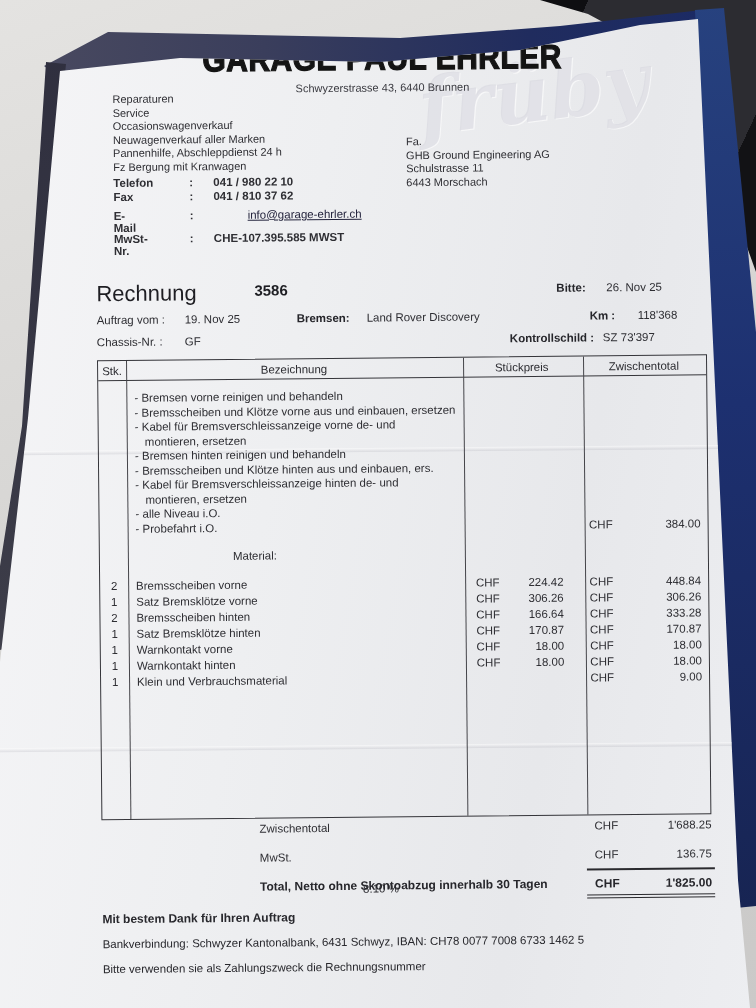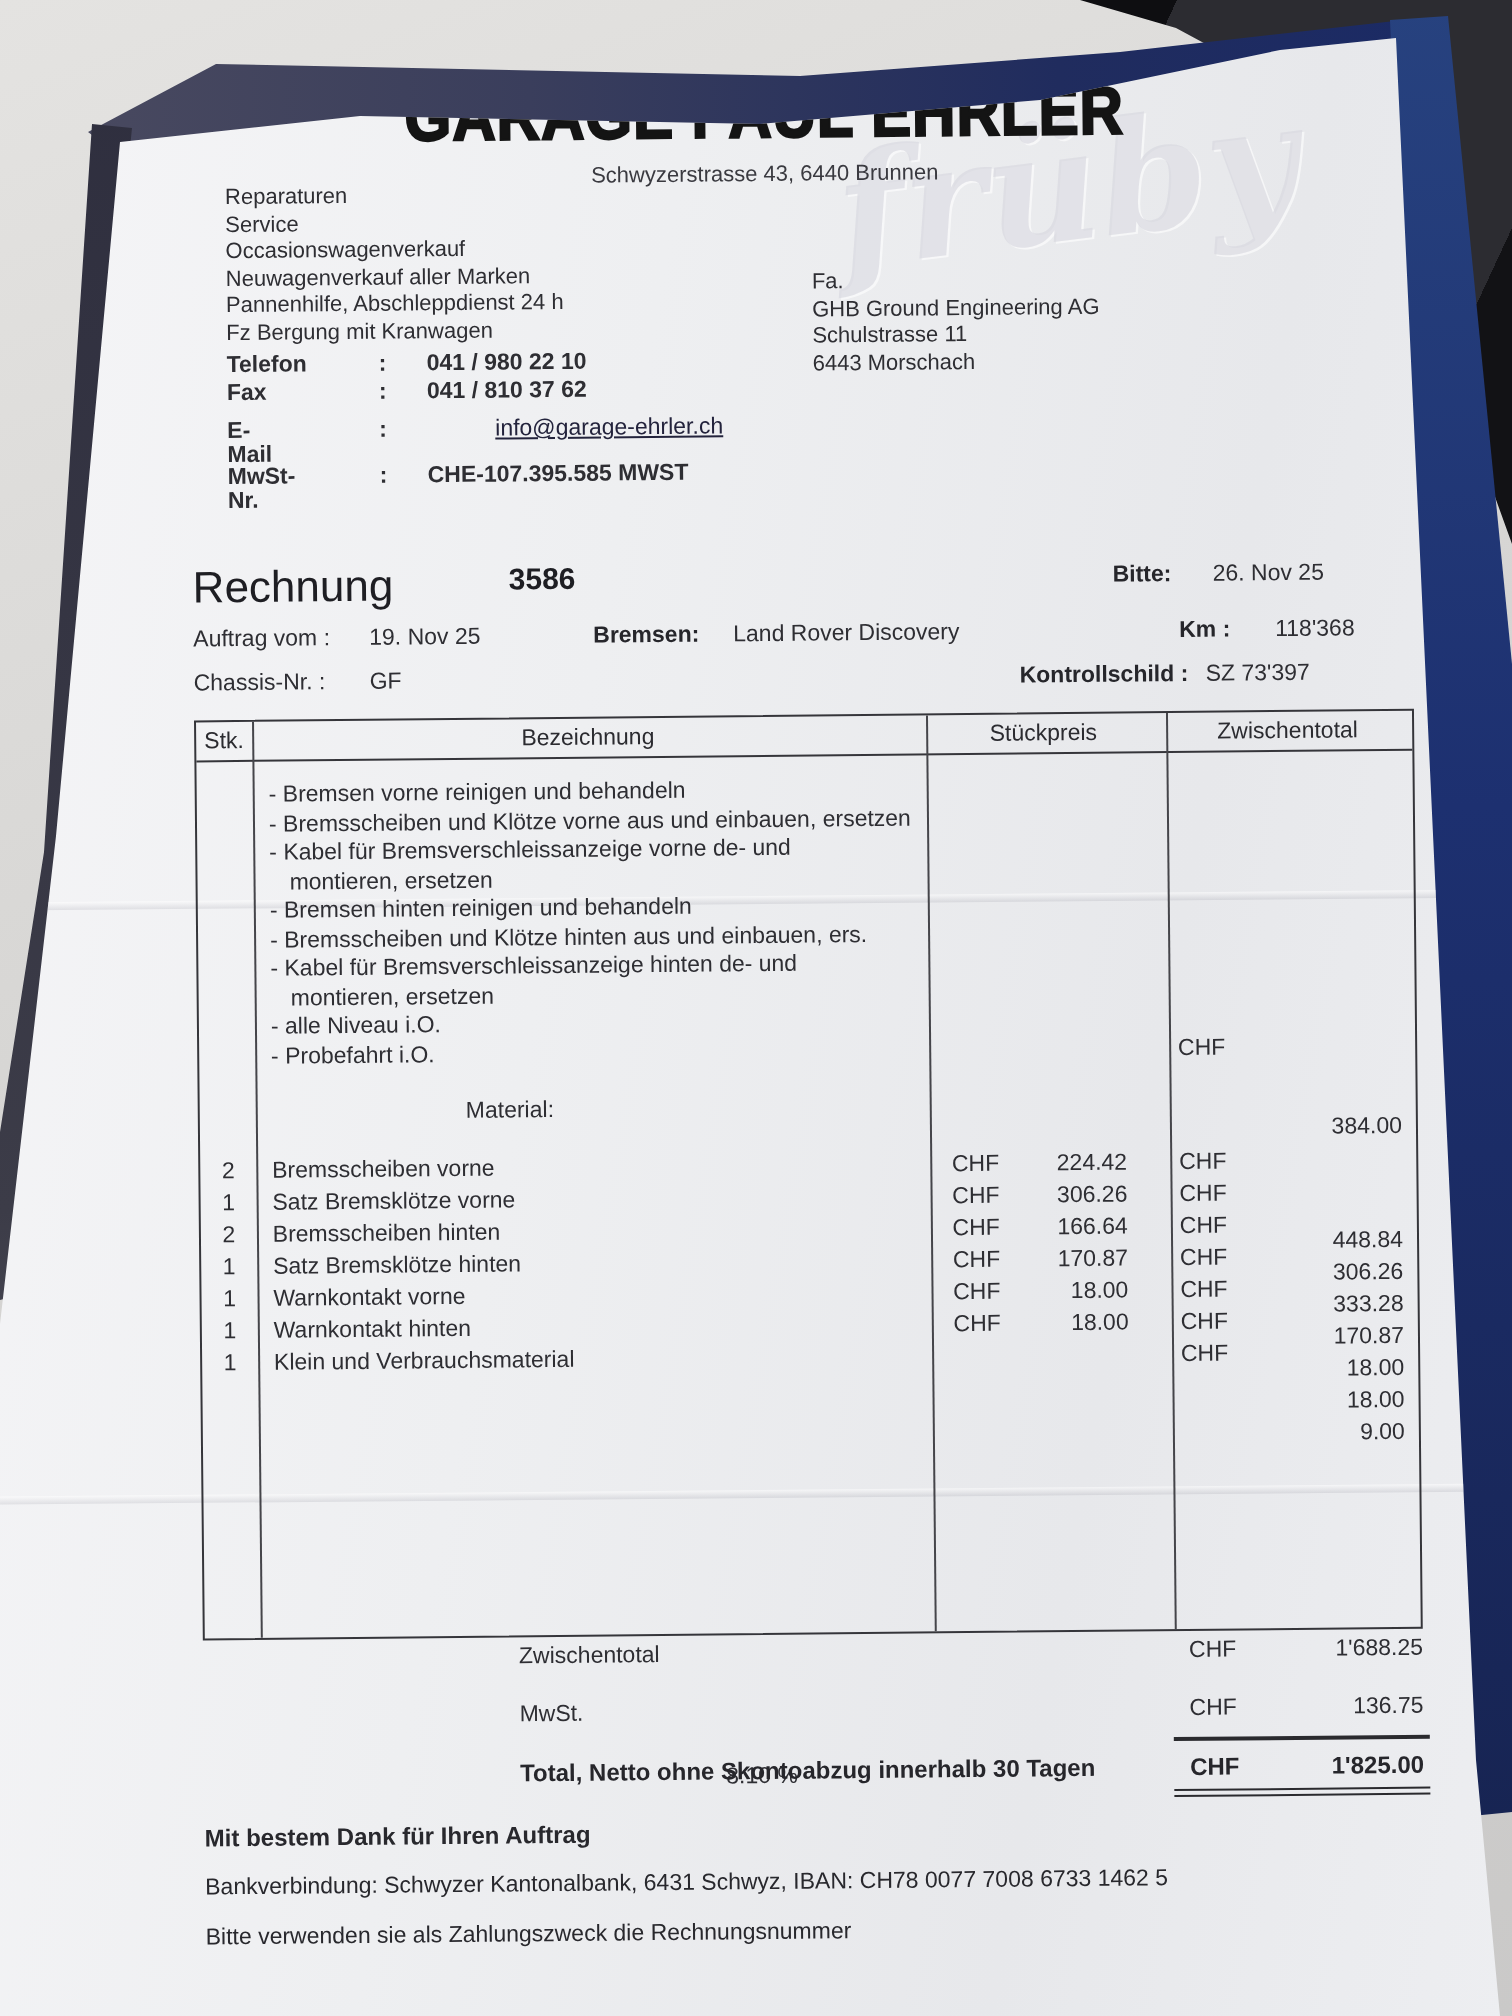--- a/index.html
+++ b/index.html
@@ -57,21 +57,21 @@
     display:flex;font-size:11.5px;color:#2b2b30;}
   .thead .c{display:flex;align-items:center;justify-content:center;box-sizing:border-box;}
   .tbody{position:absolute;left:0;top:20px;right:0;bottom:0;}
   .vline{position:absolute;top:-20px;bottom:0;width:1.2px;background:#45454a;}
   .row{position:absolute;left:0;right:0;display:flex;font-size:11.5px;}
   .cs{width:28px;box-sizing:border-box;text-align:center;}
   .cb{width:337px;box-sizing:border-box;padding-left:8px;}
   .cp{width:120px;box-sizing:border-box;display:flex;}
   .cz{width:125px;box-sizing:border-box;display:flex;}
   .cp .cur{margin-left:12px;} .cp .amt{margin-left:auto;margin-right:20px;}
-  .cz .cur{margin-left:6px;}  .cz .amt{margin-left:auto;margin-right:7px;margin-top:40px;}
+  .cz .cur{margin-left:6px;}  .cz .amt{margin-left:auto;margin-right:7px;}
   .cont-line{padding-left:18px;}
   .totline{position:absolute;font-size:11.5px;white-space:nowrap;}
   .amtbox{position:absolute;width:107px;text-align:right;font-size:11.5px;}
   .rule{position:absolute;left:582px;width:128px;height:1.5px;background:#2a2a2e;}
   .dbl{position:absolute;left:582px;width:128px;height:4px;
     border-top:1.5px solid #2a2a2e;border-bottom:1.5px solid #2a2a2e;box-sizing:border-box;}
   .foot{font-size:11.5px;color:#28282d;white-space:nowrap;}
 </style>
 </head>
 <body>

